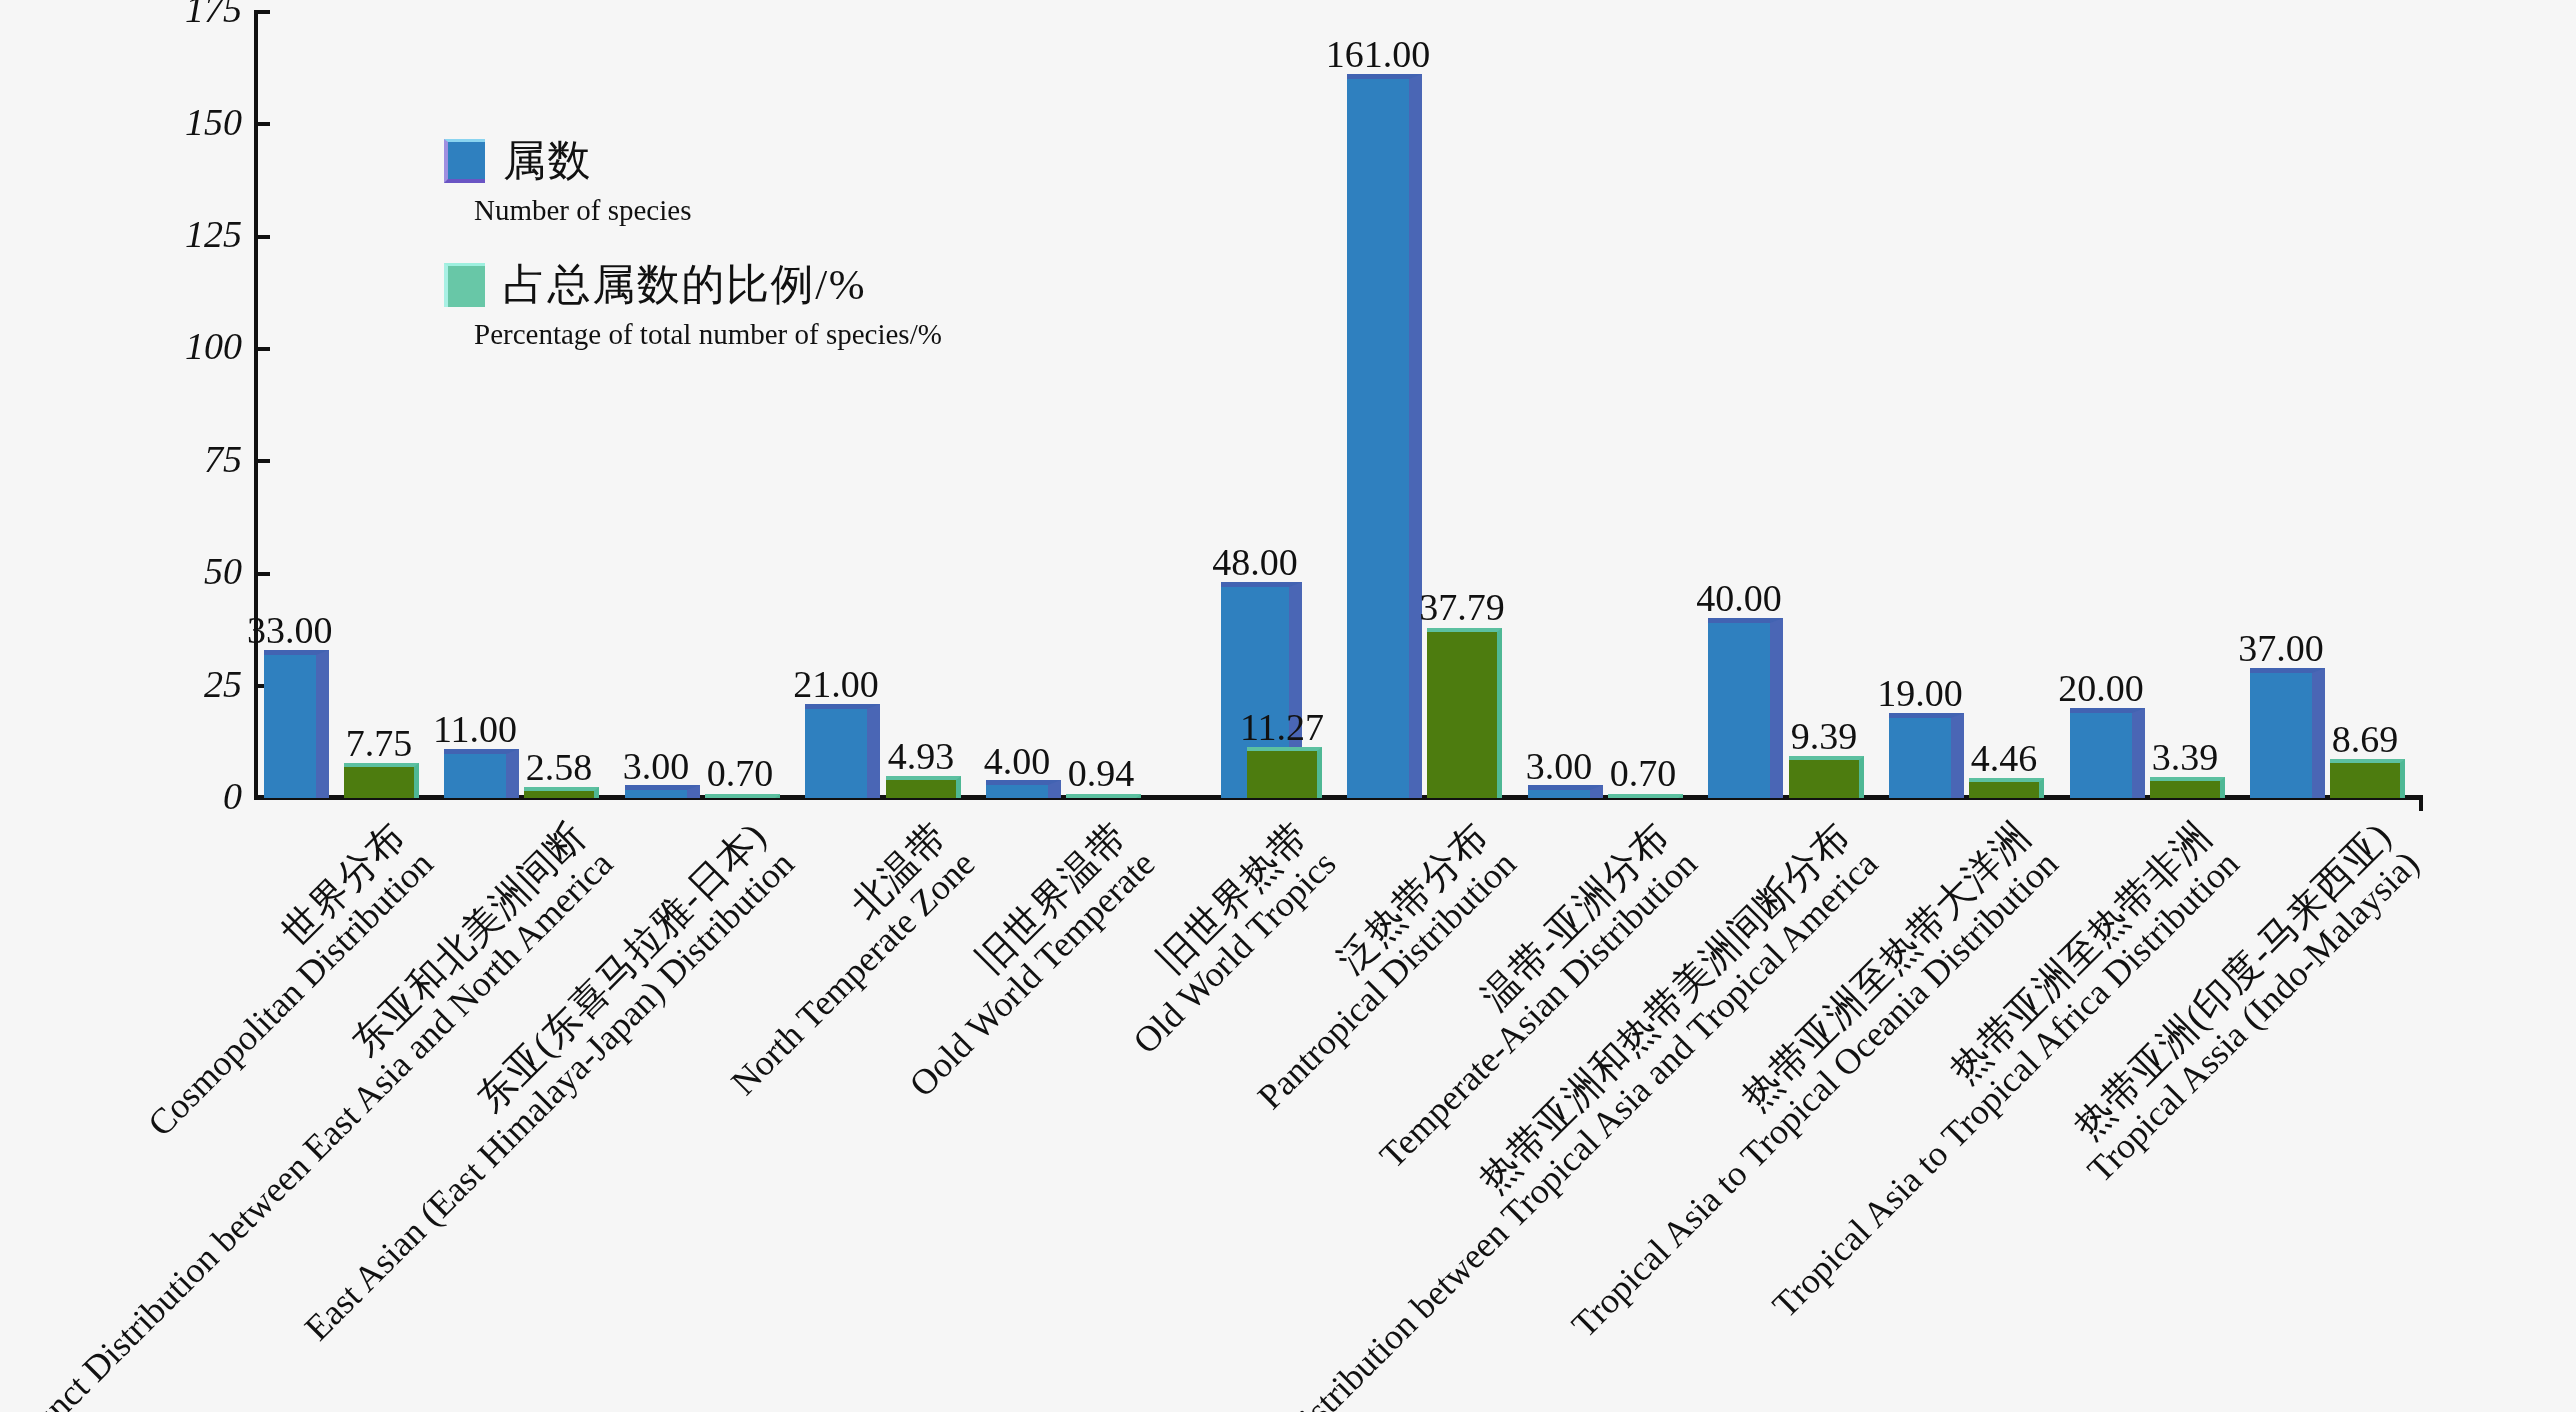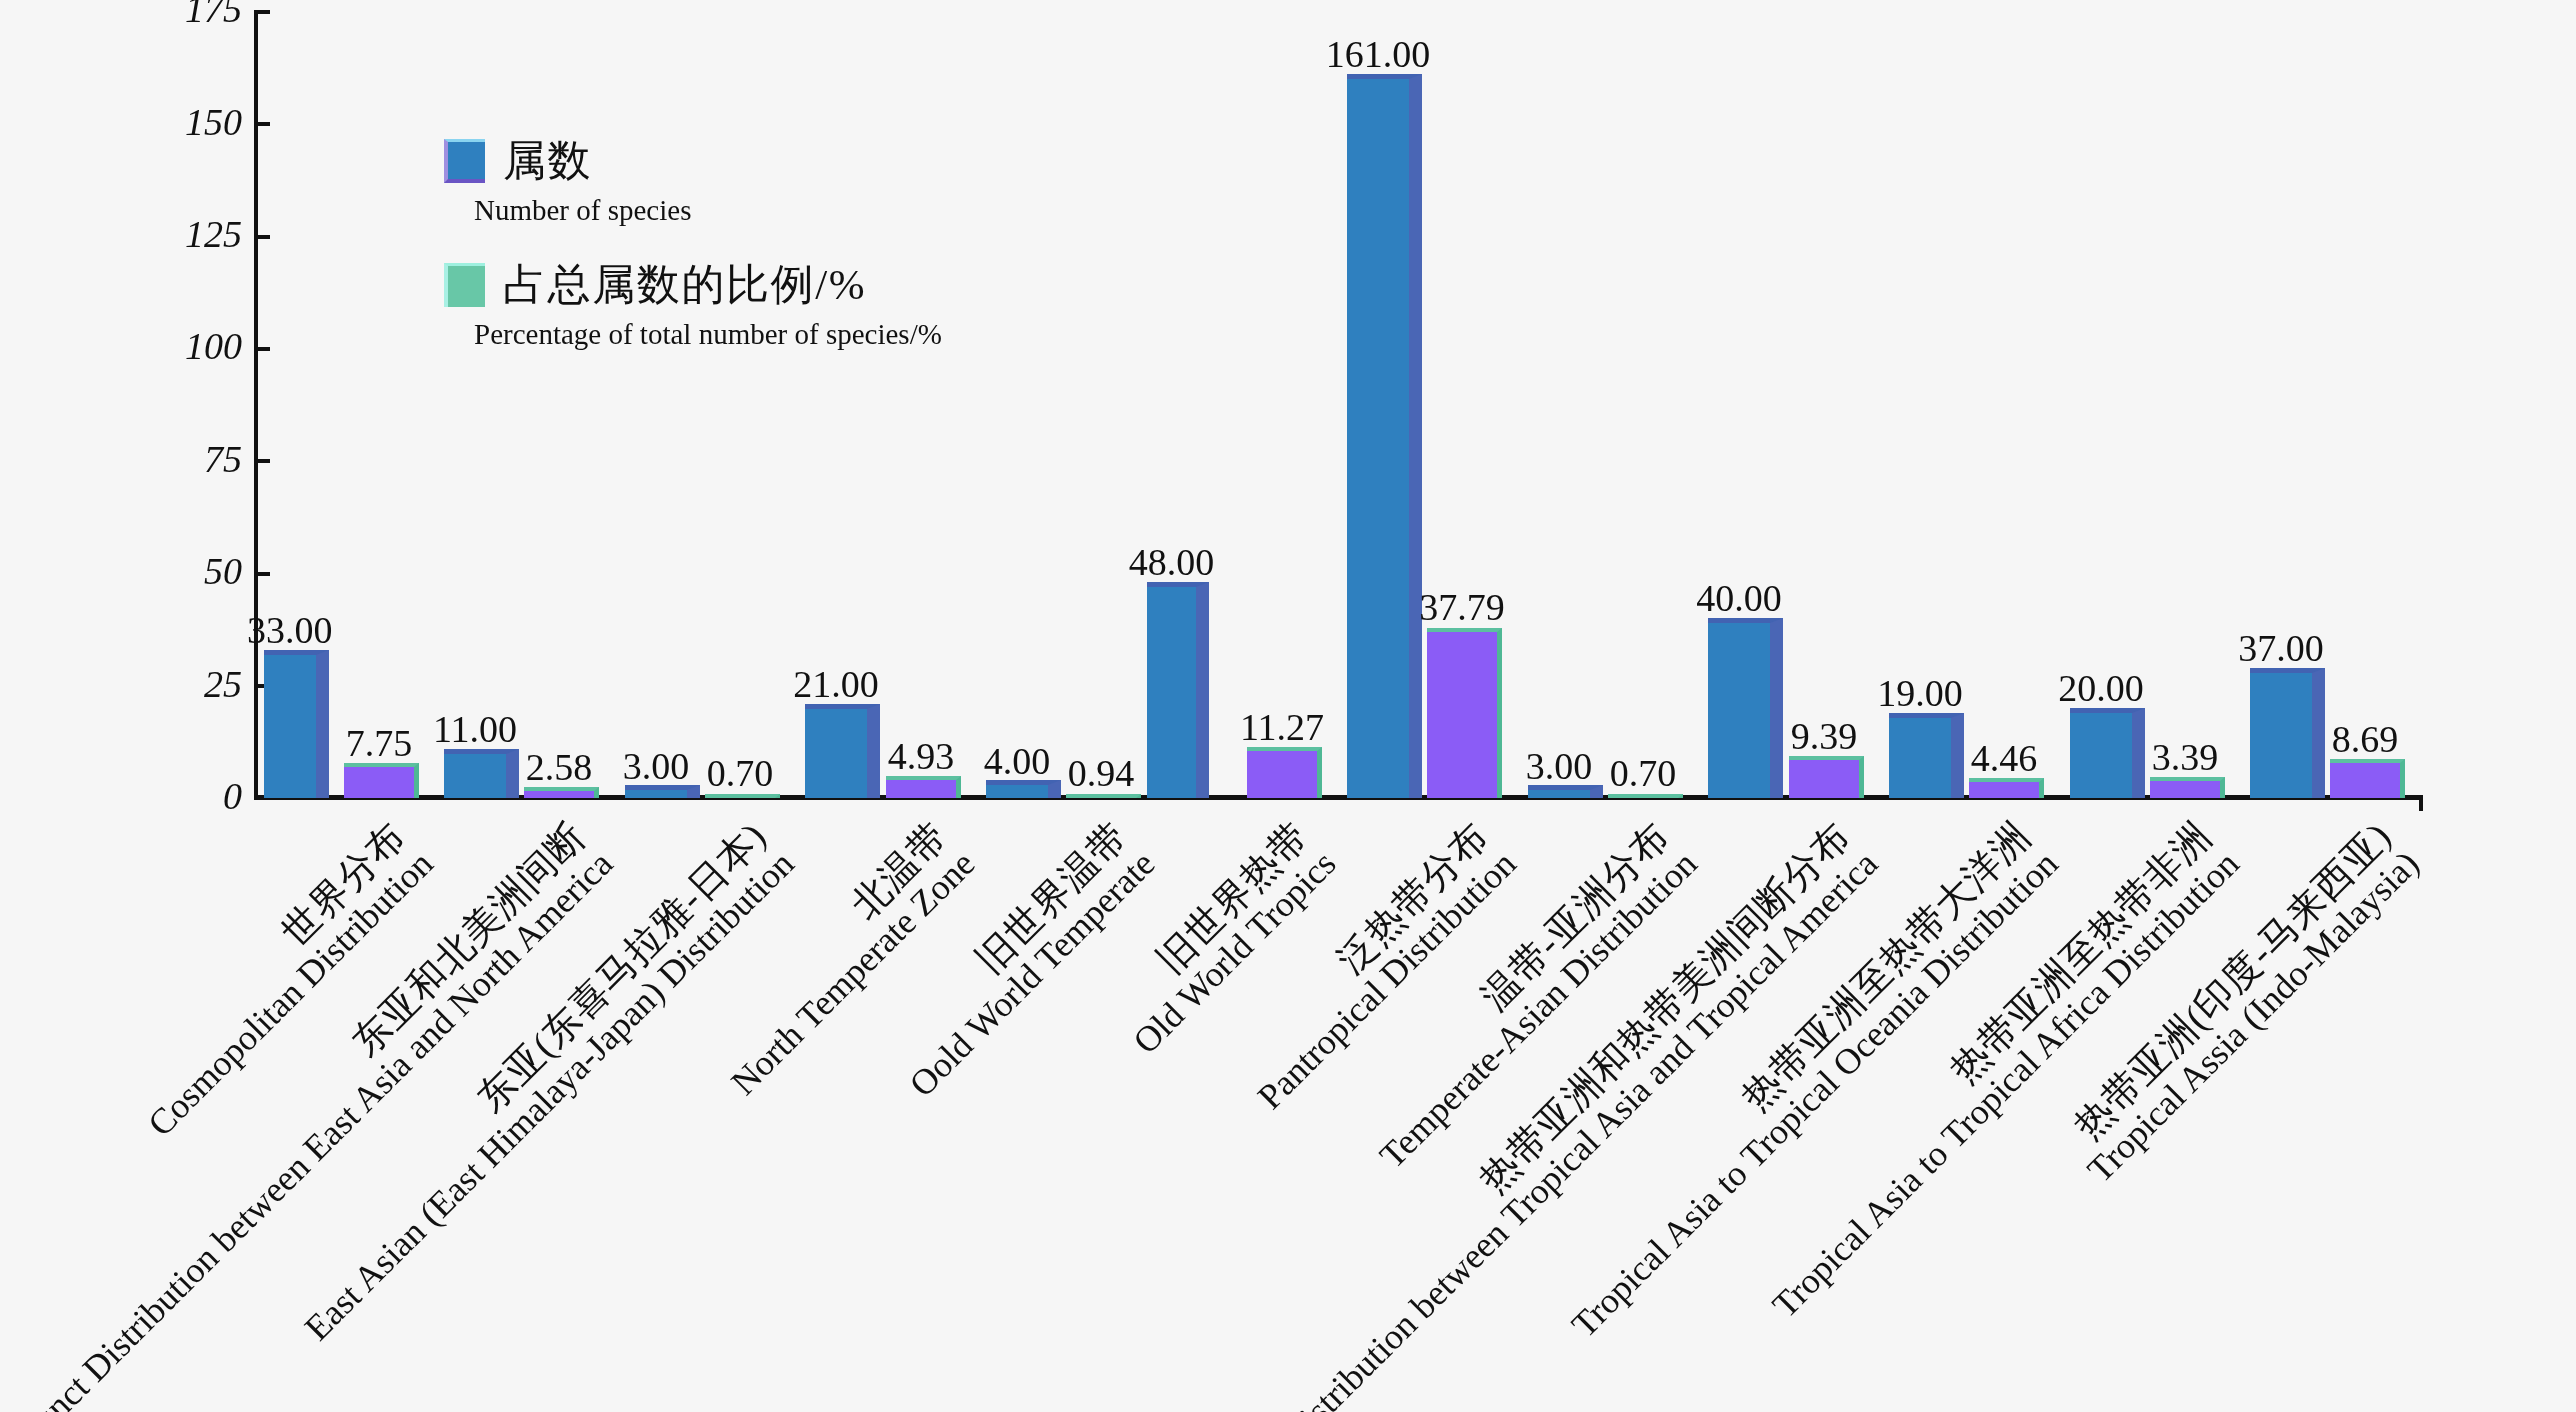--- a/index.html
+++ b/index.html
@@ -87,21 +87,21 @@
     position: absolute;
     bottom: 0;
     box-sizing: border-box;
   }
   .bar.series-a {
     background: #2f80bf;
     border-right: 13px solid #4a66b5;
     border-top: 5.7px solid #4263b2;
   }
   .bar.series-b {
-    background: #8b5cf6;
+    background: #4d7c0f;
     border-right: 5.7px solid #4fb895;
     border-top: 4.1px solid #5cc0a0;
   }
   .bar-value {
     position: absolute;
     bottom: 100%;
     left: 50%;
     transform: translateX(-50%);
     margin-bottom: 4.9px;
     font-size: 38px;
@@ -238,21 +238,21 @@
       </div>
       <div class="bar series-b" style="left: 630px; width: 75px; height: 22px;">
         <span class="bar-value" style="left: 50%; transform: translateX(-50%); margin-bottom: 3.3px;">4.93</span>
       </div>
       <div class="bar series-a" style="left: 730px; width: 75px; height: 18px;">
         <span class="bar-value" style="margin-bottom: 3.3px;">4.00</span>
       </div>
       <div class="bar series-b" style="left: 810px; width: 75px; height: 4.9px;">
         <span class="bar-value" style="left: 50%; transform: translateX(-50%); margin-bottom: 3.3px;">0.94</span>
       </div>
-      <div class="bar series-a" style="left: 891px; width: 62px; height: 216px;">
+      <div class="bar series-a" style="left: 965px; width: 81px; height: 216px;">
         <span class="bar-value">48.00</span>
       </div>
       <div class="bar series-b" style="left: 991px; width: 75px; height: 51px;">
         <span class="bar-value" style="left: 50%; transform: translateX(-50%); margin-bottom: 3.3px;">11.27</span>
       </div>
       <div class="bar series-a" style="left: 1091px; width: 75px; height: 724px;">
         <span class="bar-value">161.00</span>
       </div>
       <div class="bar series-b" style="left: 1171px; width: 75px; height: 170px;">
         <span class="bar-value">37.79</span>

